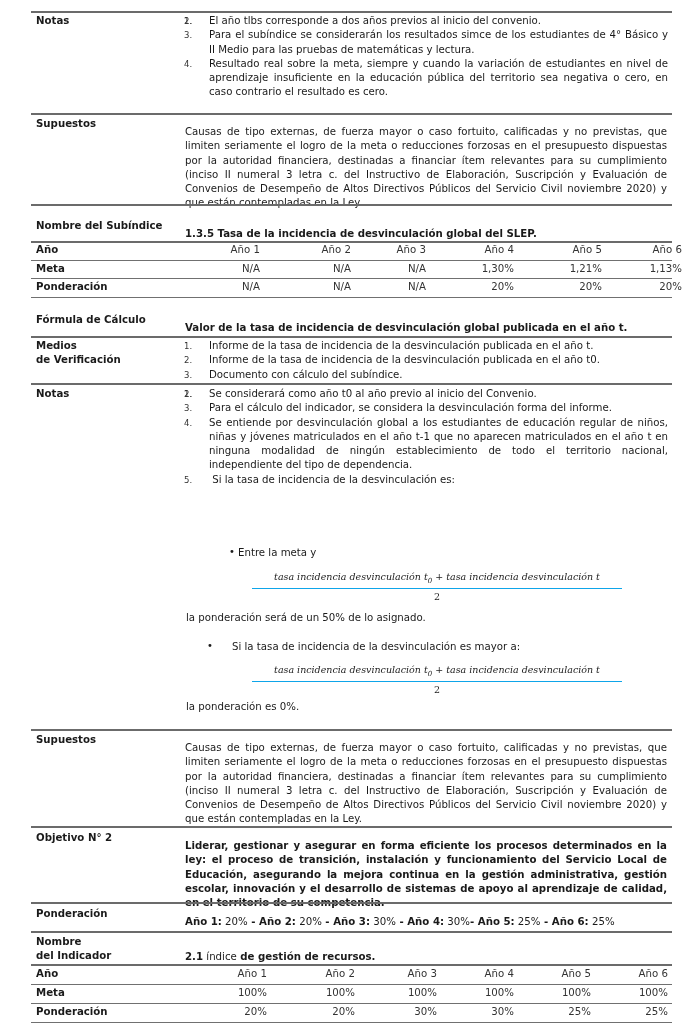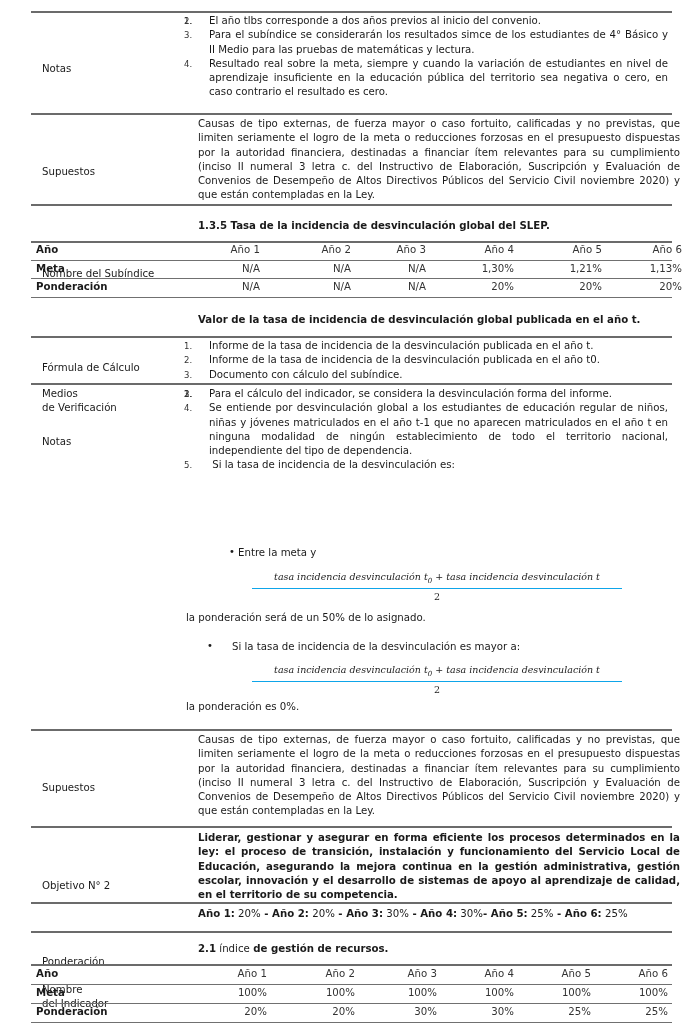--- a/index.html
+++ b/index.html
@@ -3,22 +3,22 @@
 <meta charset="utf-8">
 <style>
   html, body { margin: 0; padding: 0; background: #ffffff; }
   body {
     width: 693px; height: 1036px; position: relative; overflow: hidden;
     font-family: "DejaVu Sans", sans-serif; font-size: 10.2px; color: #1a1a1a;
   }
   .page { position: absolute; left: 31px; top: 0; width: 641px; }
   .rule { position: absolute; left: 0; width: 641px; border-top: 2px solid #6b6b6b; }
   .rule.thin { border-top: 1.5px solid #707070; }
-  .lbl { position: absolute; left: 11px; font-weight: normal; line-height: 14px; margin-top: 48px; }
-  .body { position: absolute; left: 167px; width: 482px; line-height: 14.3px; text-align: justify; }
+  .lbl { position: absolute; left: 5px; font-weight: bold; line-height: 14px; }
+  .body { position: absolute; left: 154px; width: 482px; line-height: 14.3px; text-align: justify; margin-top: 8px; }
   .ol { position: absolute; left: 178px; width: 459px; line-height: 14.3px; }
   .ol .li { position: relative; text-align: justify; }
   .ol .num { position: absolute; left: -25px; font-size: 8.5px; color: #333; }
   .bold { font-weight: bold; }
   .row { position: absolute; left: 0; width: 641px; height: 18px; }
   .row .c0 { position: absolute; left: 5px; top: 2px; font-weight: bold; }
   .row .cell { position: absolute; top: 2px; width: 80px; text-align: right; color: #333; }
   .frac { position: absolute; text-align: center; font-family: "DejaVu Serif", serif; font-style: italic; font-size: 9.5px; color: #222; }
   .frac .num-line { border-bottom: 1px solid #0ea5e9; padding: 0 2px 3px 2px; white-space: nowrap; }
   .frac .den { font-style: normal; padding-top: 2px; }
@@ -91,21 +91,21 @@
   <div class="ol" style="top:339px">
     <div class="li"><span class="num">1.</span><span>Informe de la tasa de incidencia de la desvinculación publicada en el año t.</span></div>
     <div class="li"><span class="num">2.</span><span>Informe de la tasa de incidencia de la desvinculación publicada en el año t0.</span></div>
     <div class="li"><span class="num">3.</span><span>Documento con cálculo del subíndice.</span></div>
   </div>
 
   <div class="rule" style="top:383px"></div>
   <div class="lbl" style="top:387px">Notas</div>
   <div class="ol" style="top:387px">
     <div class="li"><span class="num">1.</span></div>
-    <div class="li"><span class="num">2.</span></div>
+    <div class="li"><span class="num">2.</span><span>Se considerará como año t0 al año previo al inicio del Convenio.</span></div>
     <div class="li"><span class="num">3.</span><span>Para el cálculo del indicador, se considera la desvinculación forma del informe.</span></div>
     <div class="li"><span class="num">4.</span><span>Se entiende por desvinculación global a los estudiantes de educación regular de niños, niñas y jóvenes matriculados en el año t-1 que no aparecen matriculados en el año t en ninguna modalidad de ningún establecimiento de todo el territorio nacional, independiente del tipo de dependencia.</span></div>
     <div class="li"><span class="num">5.</span><span style="white-space:pre"> Si la tasa de incidencia de la desvinculación es:</span></div>
   </div>
 
   <div class="bullet" style="top:546px; left:198px">•</div>
   <div class="plain" style="top:547px; left:207px">Entre la meta y</div>
 
   <div class="frac" style="top:571px; left:221px; width:370px">
     <div class="num-line"><span>tasa incidencia desvinculación t</span><sub>0</sub><span style="white-space:pre"> + </span><span>tasa incidencia desvinculación t</span></div>

